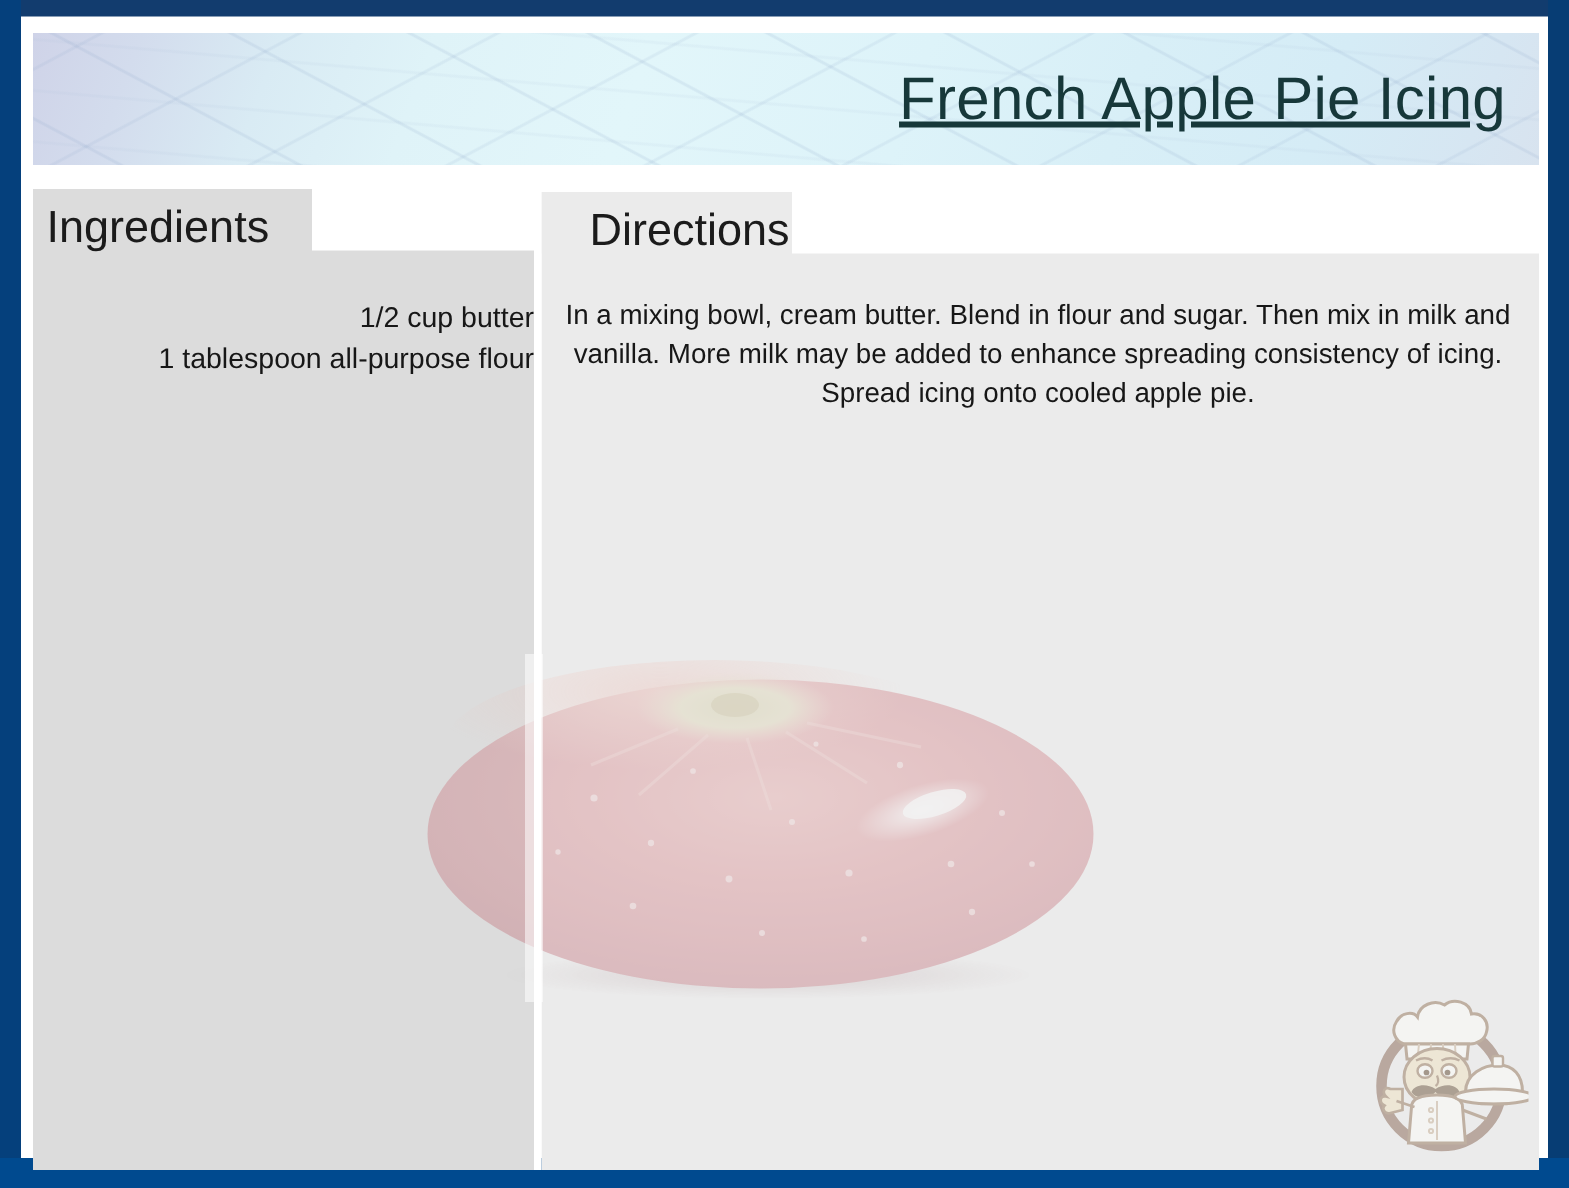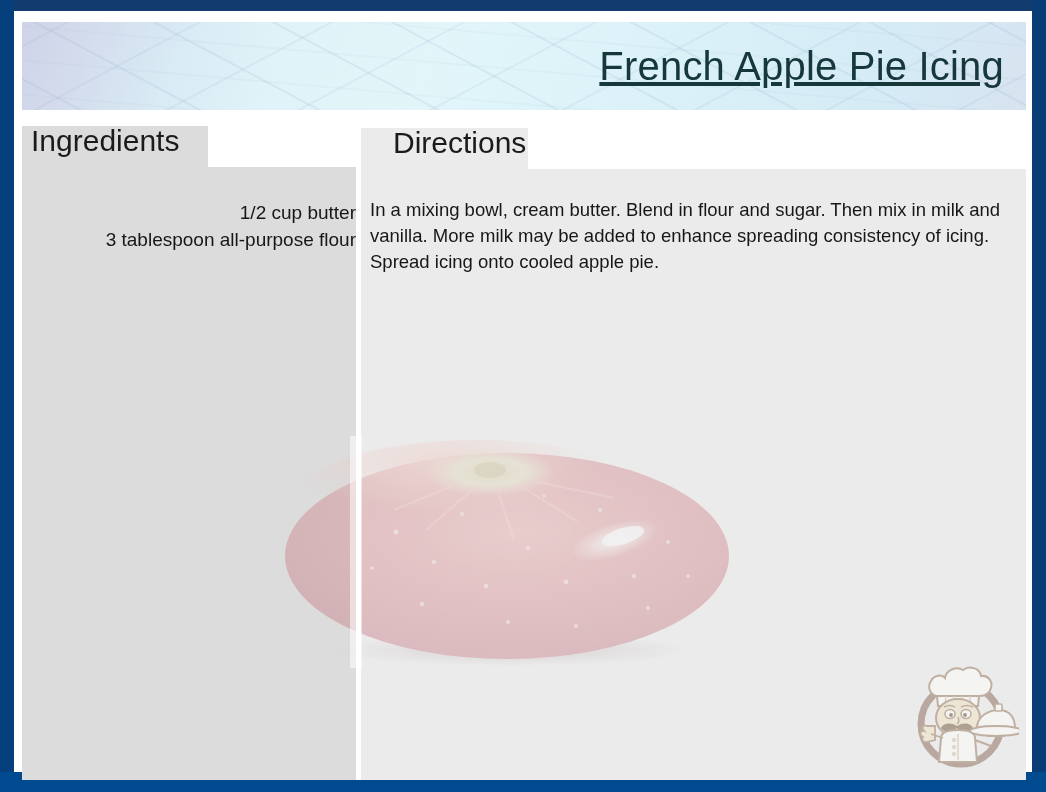--- a/index.html
+++ b/index.html
@@ -111,21 +111,21 @@
     background: #ebebeb;
   }
 
   
   .panel-head {
     position: absolute;
     left: 0;
     top: 0;
     height: 41px;
     display: flex;
-    align-items: flex-start;
+    align-items: flex-end;
     box-sizing: border-box;
     padding-left: 9px;
   }
   .panel-ingredients .panel-head { width: 186px; background: #dcdcdc; }
   .panel-directions  .panel-head { width: 167px; background: #ebebeb; padding-left: 32px; }
 
   
   .head-notch {
     position: absolute;
     top: 0;
@@ -166,20 +166,21 @@
     text-align: right;
   }
 
   
   .dir-text {
     margin: 0;
     padding: 28px 12px 0 9px;
     font-size: 18.5px;
     line-height: 26px;
     color: #171717;
+    text-align: center;
   }
 
   
   .apple-wrap {
     position: absolute;
     left: 276px;
     top: 436px;
     width: 462px;
     height: 232px;
     opacity: 0.36;
@@ -307,21 +308,21 @@
   <div class="seam-soft"></div>
 
   <div class="panel panel-ingredients">
     <div class="head-notch"></div>
     <div class="panel-head">
       <span class="panel-title">Ingredients</span>
     </div>
     <div class="panel-body">
       <ul class="ing-list">
         <li class="ing-item">1/2 cup butter</li>
-        <li class="ing-item">3 tablespoon all-purpose flour</li>
+        <li class="ing-item">1 tablespoon all-purpose flour</li>
       </ul>
     </div>
   </div>
 
   <div class="panel panel-directions">
     <div class="head-notch"></div>
     <div class="panel-head">
       <span class="panel-title">Directions</span>
     </div>
     <div class="panel-body">

